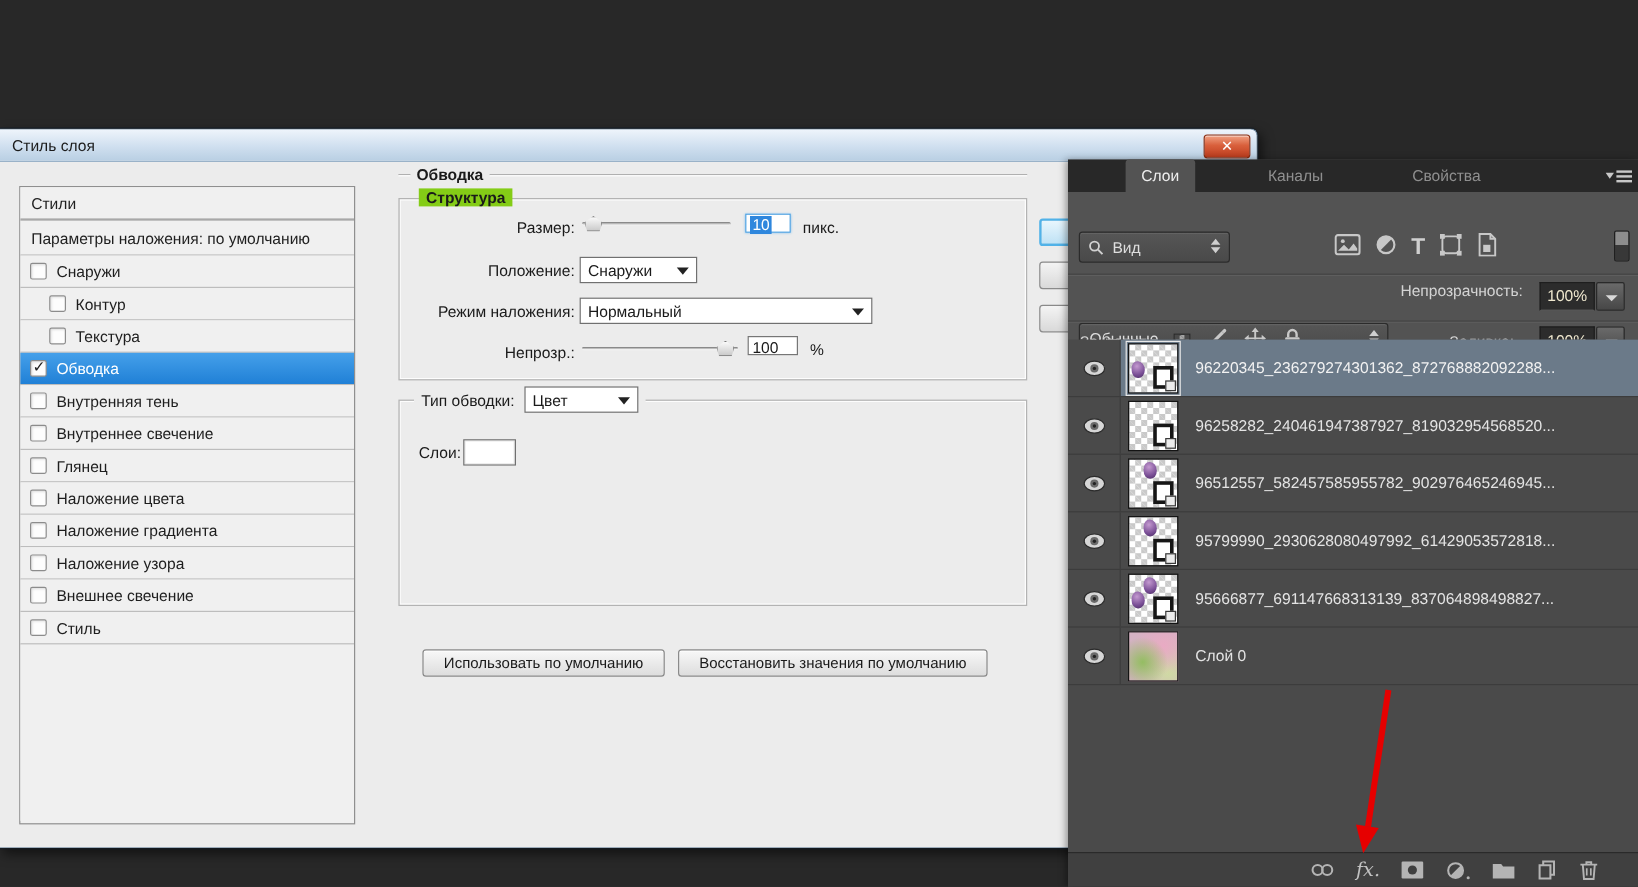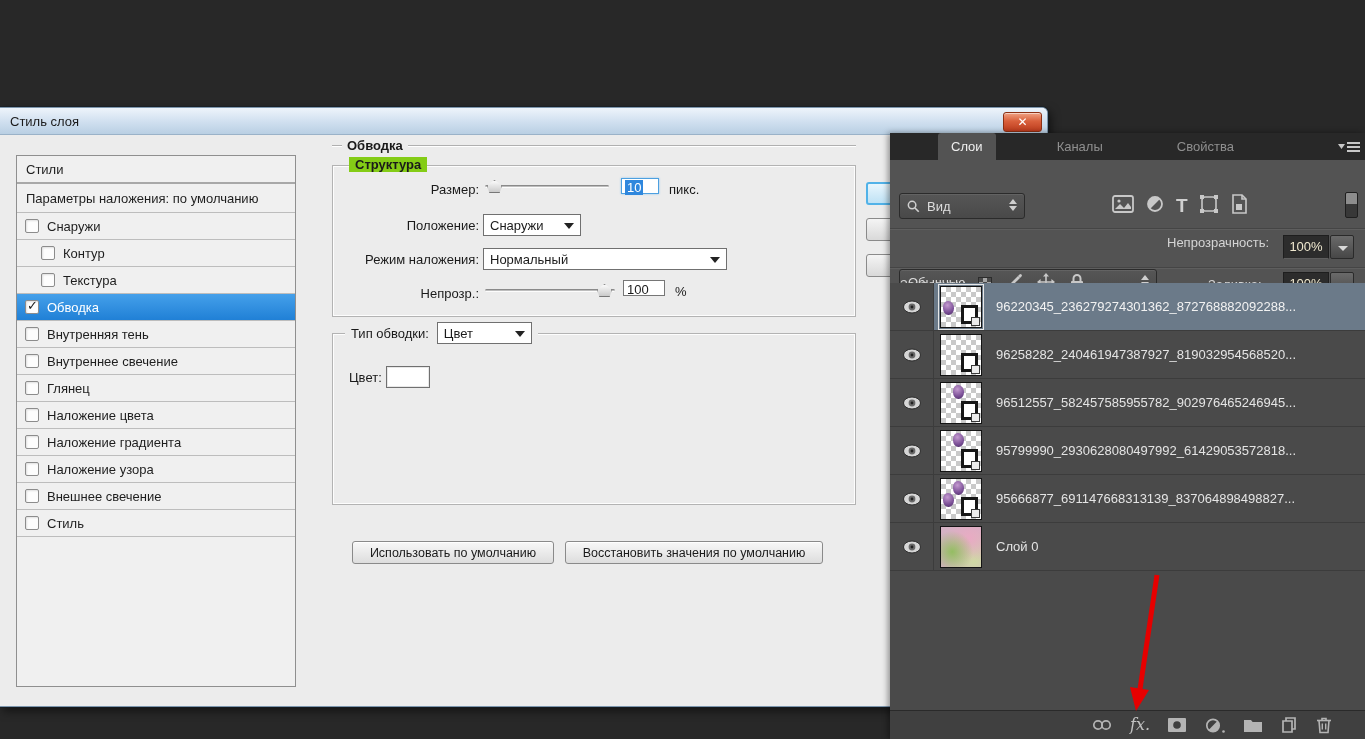--- a/index.html
+++ b/index.html
@@ -253,21 +253,21 @@
       </div>
 
       <div class="group g2">
         <div class="legend2">
           <span style="margin-right:8px;">Тип обводки:</span>
           <div class="ddl" style="position:relative;left:0;top:0;width:95px;">
             <span>Цвет</span>
             <span class="arr"></span>
           </div>
         </div>
-        <span class="flabel" style="left:16px;width:34px;top:36px;text-align:left;">Цвет:</span>
+        <span class="flabel" style="left:16px;width:34px;top:36px;text-align:left;">Слои:</span>
         <div class="swatch" style="left:53px;top:32px;"></div>
       </div>
 
       <button class="lightbtn" style="left:352px;top:406px;width:202px;">Использовать по умолчанию</button>
       <button class="lightbtn" style="left:565px;top:406px;width:258px;">Восстановить значения по умолчанию</button>
 
       <div class="cutbtn okb" style="top:47px;"></div>
       <div class="cutbtn greyb" style="top:83px;"></div>
       <div class="cutbtn greyb" style="top:119px;"></div>
     </div>

